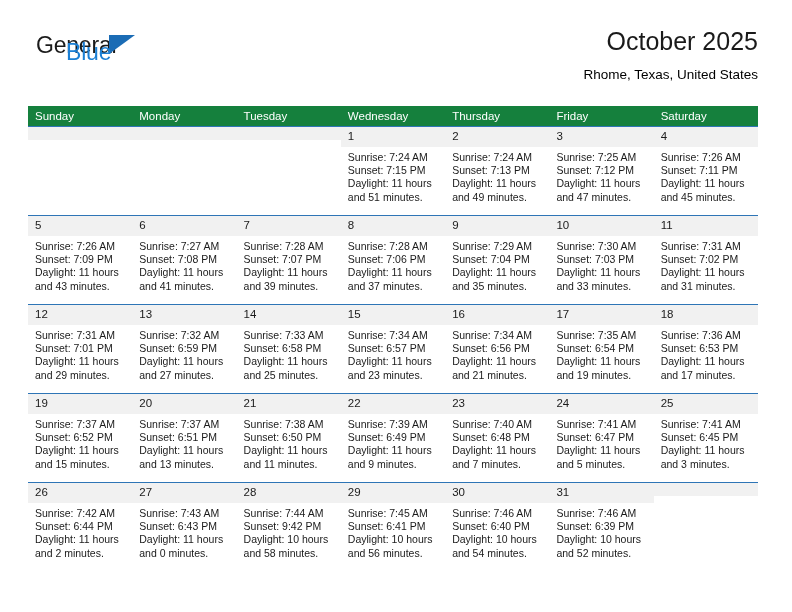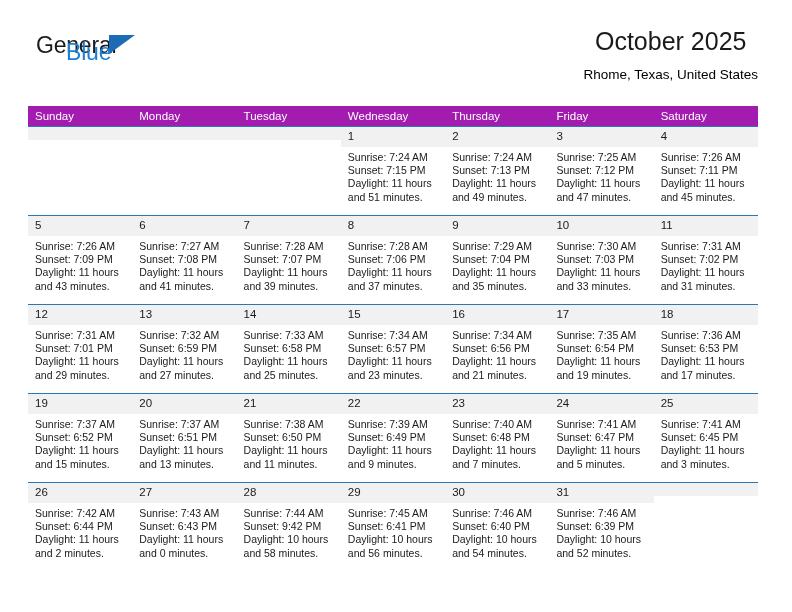--- a/index.html
+++ b/index.html
@@ -69,41 +69,40 @@
     position: absolute;
     right: 0;
     top: 0;
     text-align: right;
   }
   .cal-title {
     font-size: 25px;
     color: #1a1a1a;
     line-height: 34px;
     white-space: nowrap;
-    text-align: center;
   }
   .cal-subtitle {
     font-size: 13.5px;
     color: #000000;
     line-height: 22px;
     margin-top: 6px;
     white-space: nowrap;
   }
 
   
   .calendar {
     position: absolute;
     left: 28px;
     top: 106px;
     width: 730px;
     border-collapse: collapse;
     table-layout: fixed;
   }
   .calendar th {
-    background: #a21caf;
+    background: #15803d;
     color: #ffffff;
     font-size: 11.5px;
     font-weight: normal;
     text-align: left;
     padding: 4px 0 4px 7px;
     height: 11px;
     border: none;
   }
   .calendar td {
     vertical-align: top;

